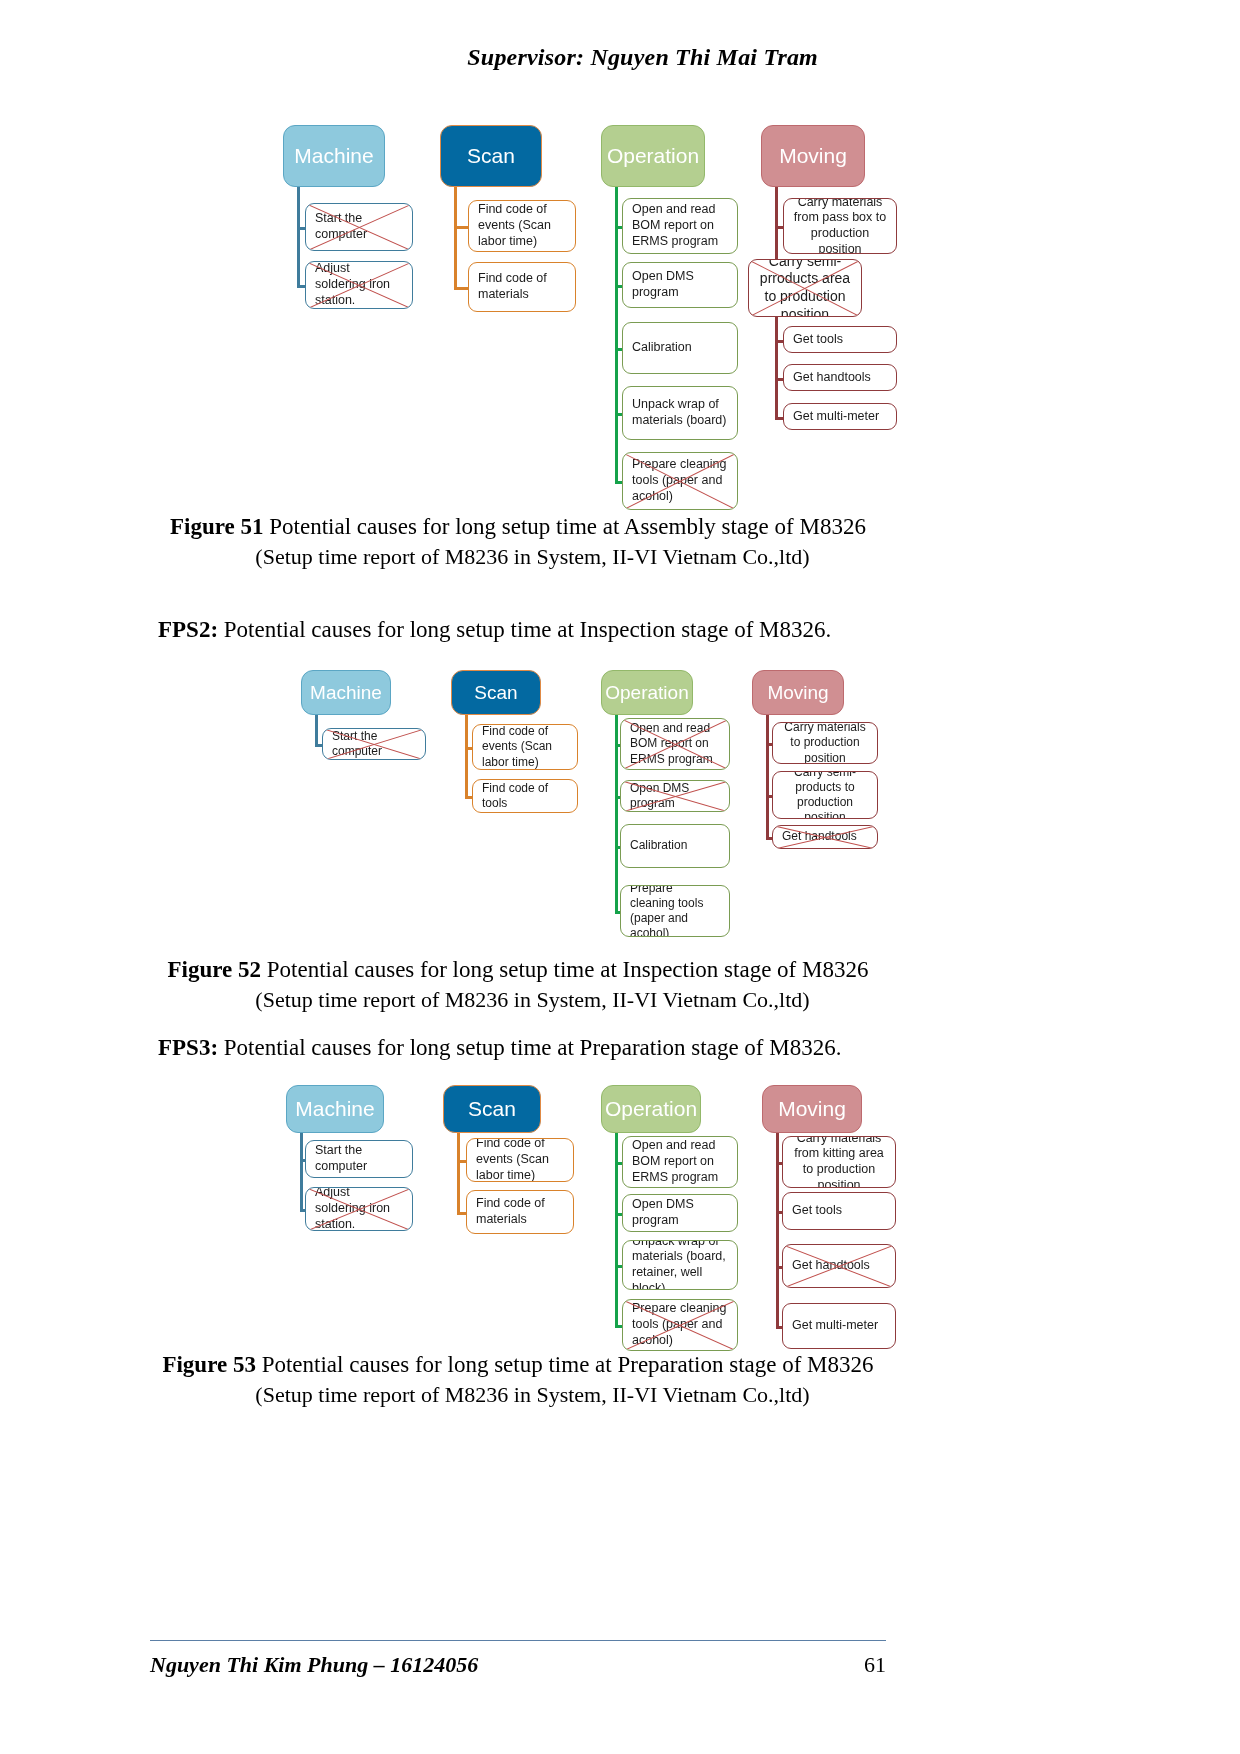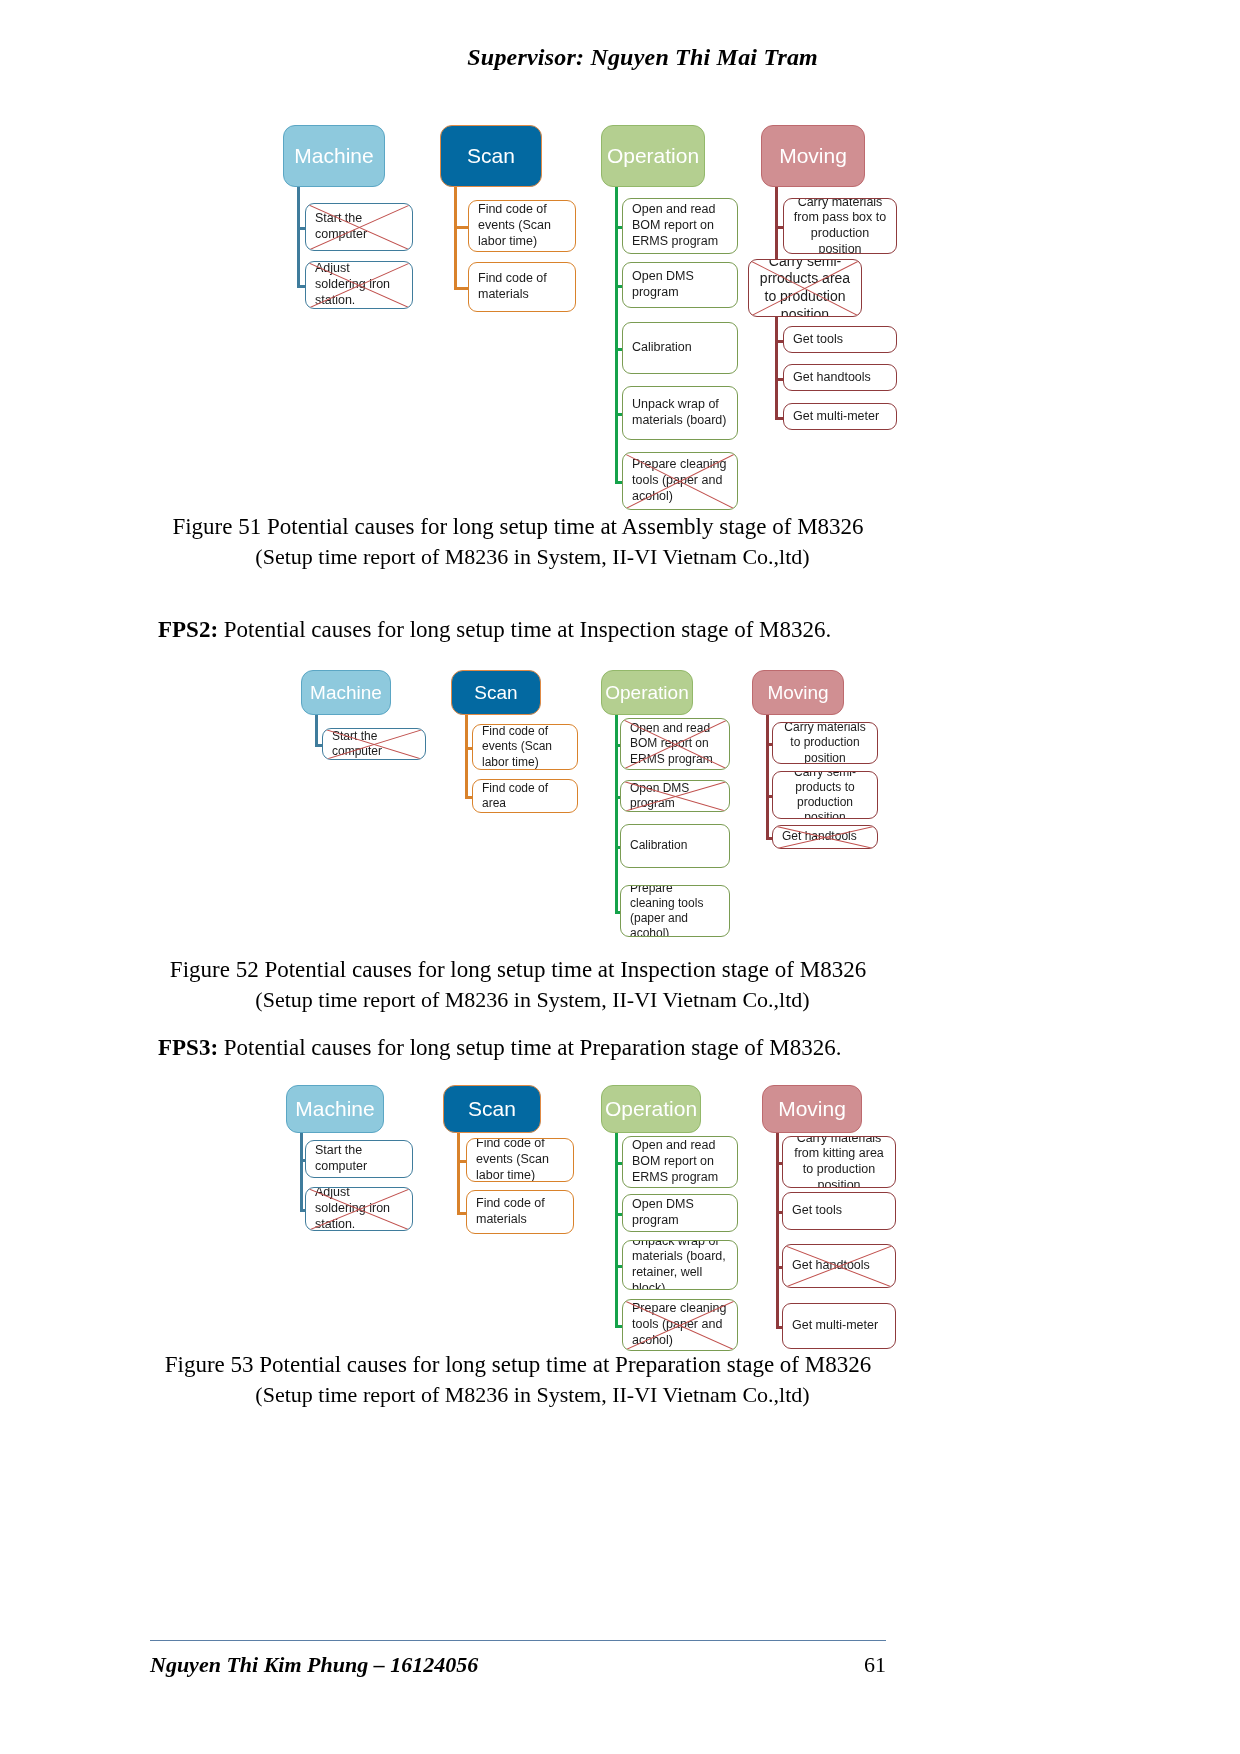--- a/index.html
+++ b/index.html
@@ -37,21 +37,21 @@
   .footer-left { font-style:italic; font-weight:bold; color:#000; }
   .footer-right { font-style:normal; color:#000; }
 
   
   .caption {
     position:absolute; left:0; right:0;
     text-align:center;
     font-family:"Liberation Serif", serif;
     font-size:23px; color:#000; line-height:1.32;
   }
-  .caption b { font-weight:normal;margin-top:20px; }
+  .caption b { font-weight:bold;margin-top:20px; }
   .caption .sub { display:block; font-size:22px;margin-left:29px; }
   .fps-head {
     position:absolute; left:158px;
     font-family:"Liberation Serif", serif;
     font-size:23px; color:#000;
   }
   .fps-head b { font-weight:bold; }
 
   .root {
     position:absolute; top:0; left:0;
@@ -204,21 +204,21 @@
       <div class="root scan" style="left: 451px; top: 670px; width: 90px; height: 45px; font-size: 19px;">
         <span>Scan</span>
       </div>
       <div class="spine scan" style="left: 465px; top: 715px; height: 81px;"></div>
       <div class="stub scan" style="left: 465px; top: 747px; width: 7px;"></div>
       <div class="node scan" style="left: 472px; top: 724px; width: 106px; height: 46px; font-size: 12px;">
         <span>Find code of events (Scan labor time)</span>
       </div>
       <div class="stub scan" style="left: 465px; top: 796px; width: 7px;"></div>
       <div class="node scan" style="left: 472px; top: 779px; width: 106px; height: 34px; font-size: 12px;">
-        <span>Find code of area</span>
+        <span>Find code of tools</span>
       </div>
       <div class="root operation" style="left: 601px; top: 670px; width: 92px; height: 45px; font-size: 19px;">
         <span>Operation</span>
       </div>
       <div class="spine operation" style="left: 615px; top: 715px; height: 196px;"></div>
       <div class="stub operation" style="left: 615px; top: 744px; width: 5px;"></div>
       <div class="node operation" style="left: 620px; top: 718px; width: 110px; height: 52px; font-size: 12px;">
         <span>Open and read BOM report on ERMS program</span>
         <span class="strike" style="--a1: 25.3deg; --a2: -25.3deg;"></span>
       </div>

